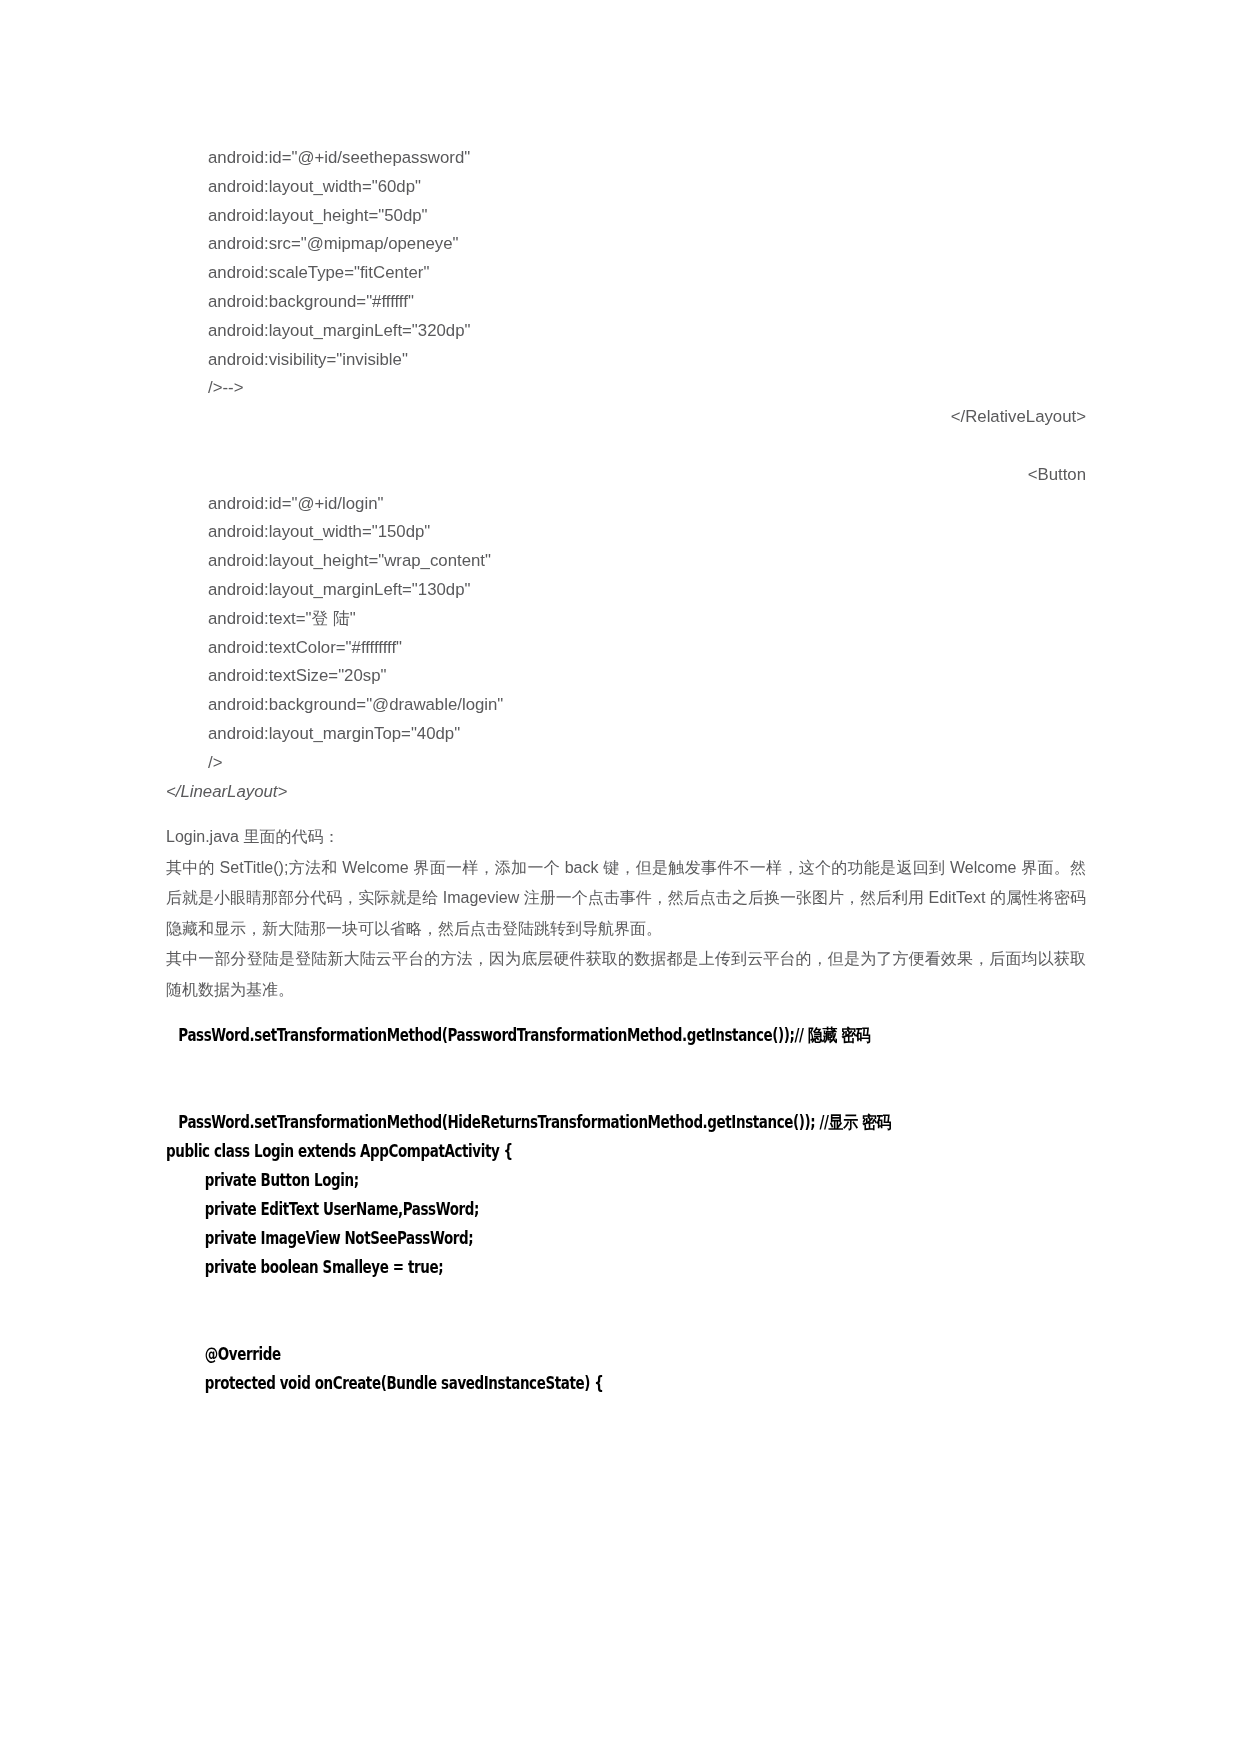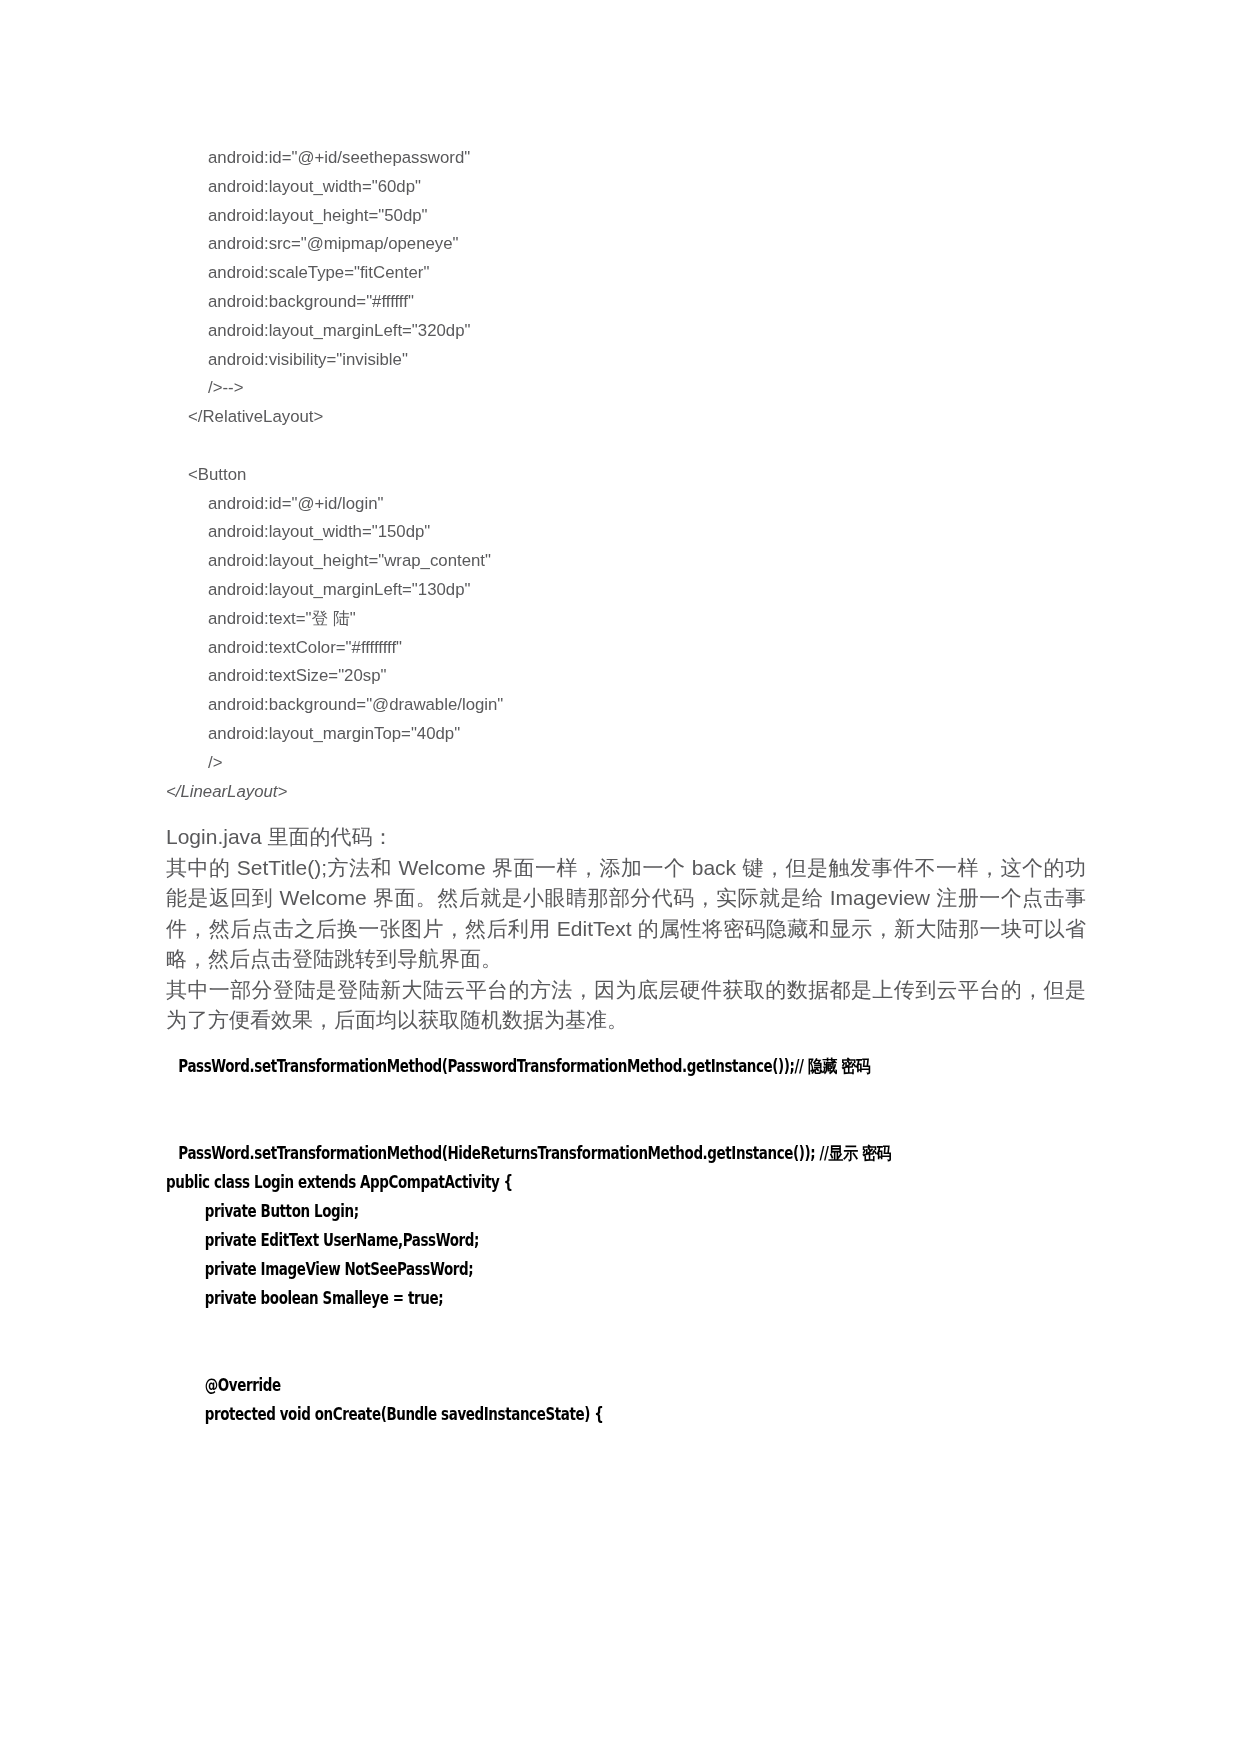--- a/index.html
+++ b/index.html
@@ -42,27 +42,27 @@
   .xml-line {
     white-space: pre;
     min-height: 28.8px;
   }
   .xml-line.blank {
     height: 28.8px;
   }
 
   
   .ind0 { padding-left: 0; font-style: italic; }
-  .ind1 { padding-left: 22px; }
+  .ind1 { padding-left: 22px; text-align: right; }
   .ind2 { padding-left: 42px; }
 
   
   .prose {
     color: #59595b;
-    font-size: 21px;
+    font-size: 16px;
     line-height: 30.5px;
     font-family: "Liberation Sans", "DejaVu Sans", sans-serif;
     text-align: justify;
     text-justify: inter-ideograph;
     word-break: break-word;
   }
   .prose p {
     margin: 0;
   }
 

